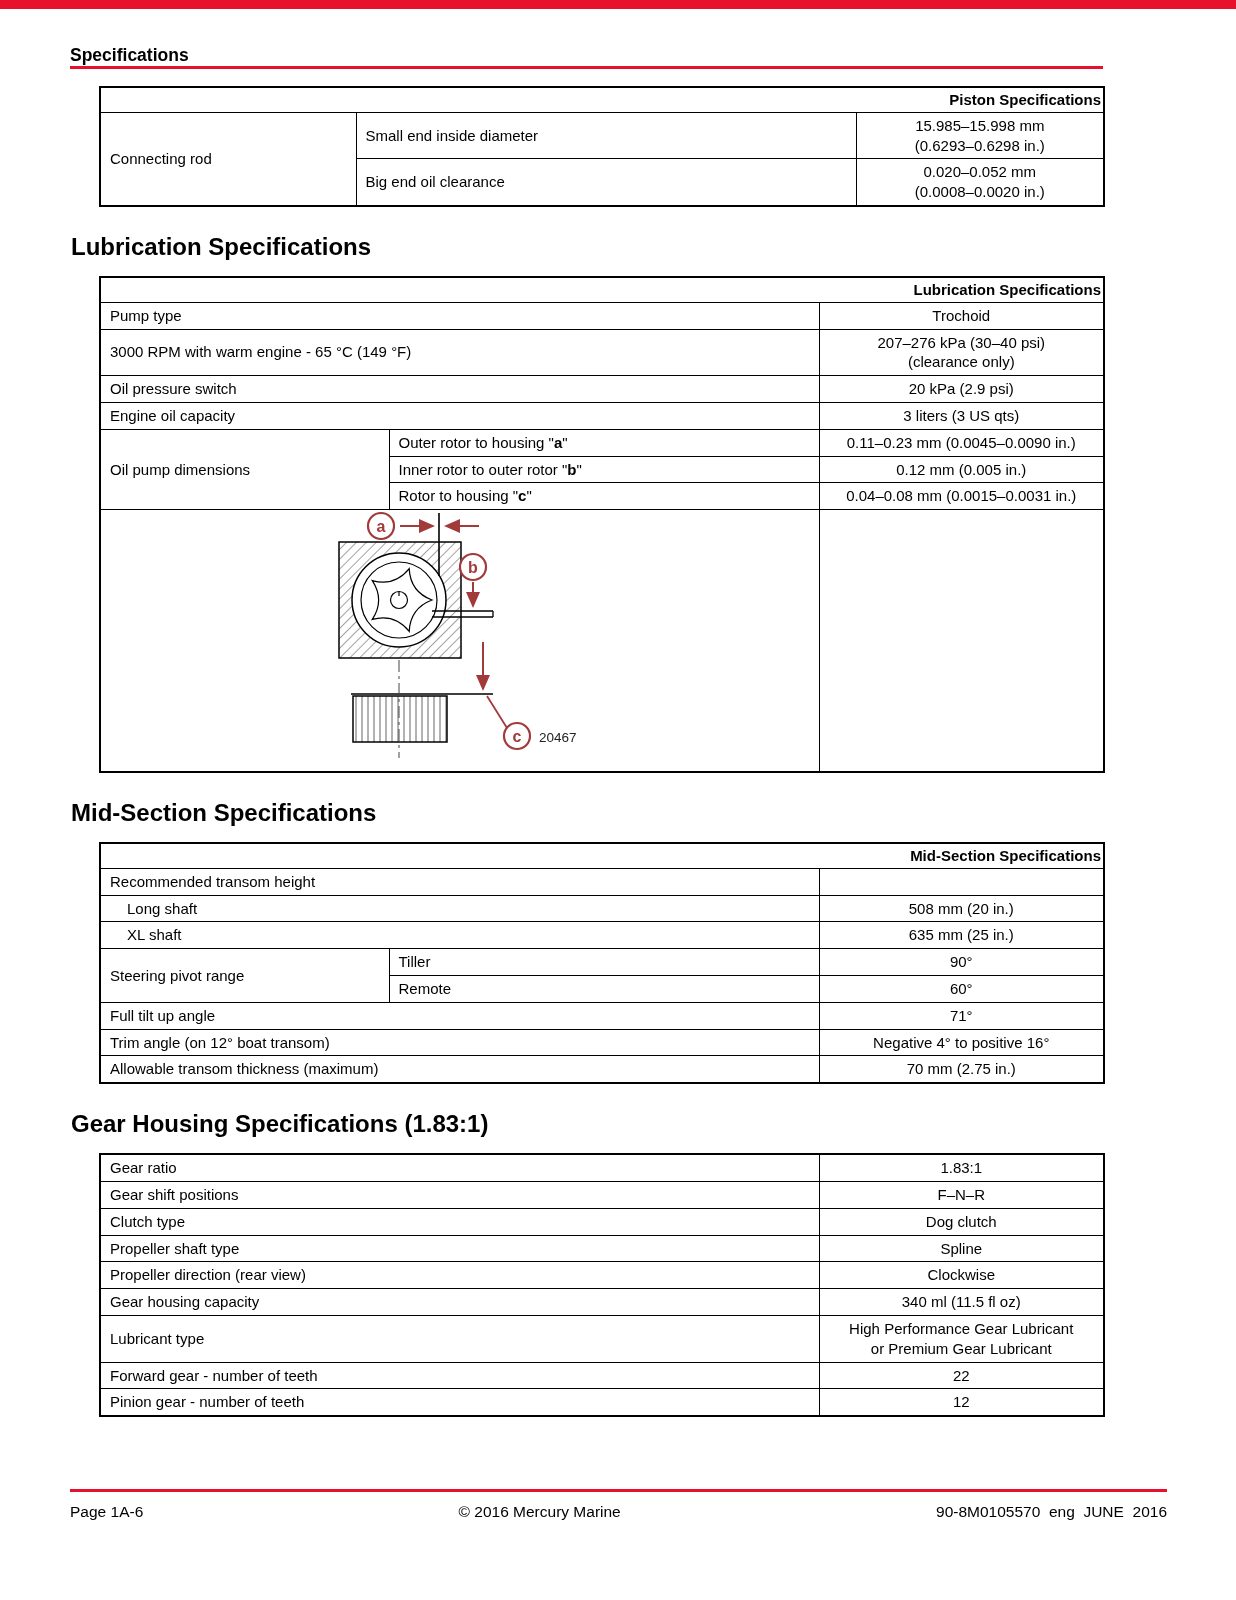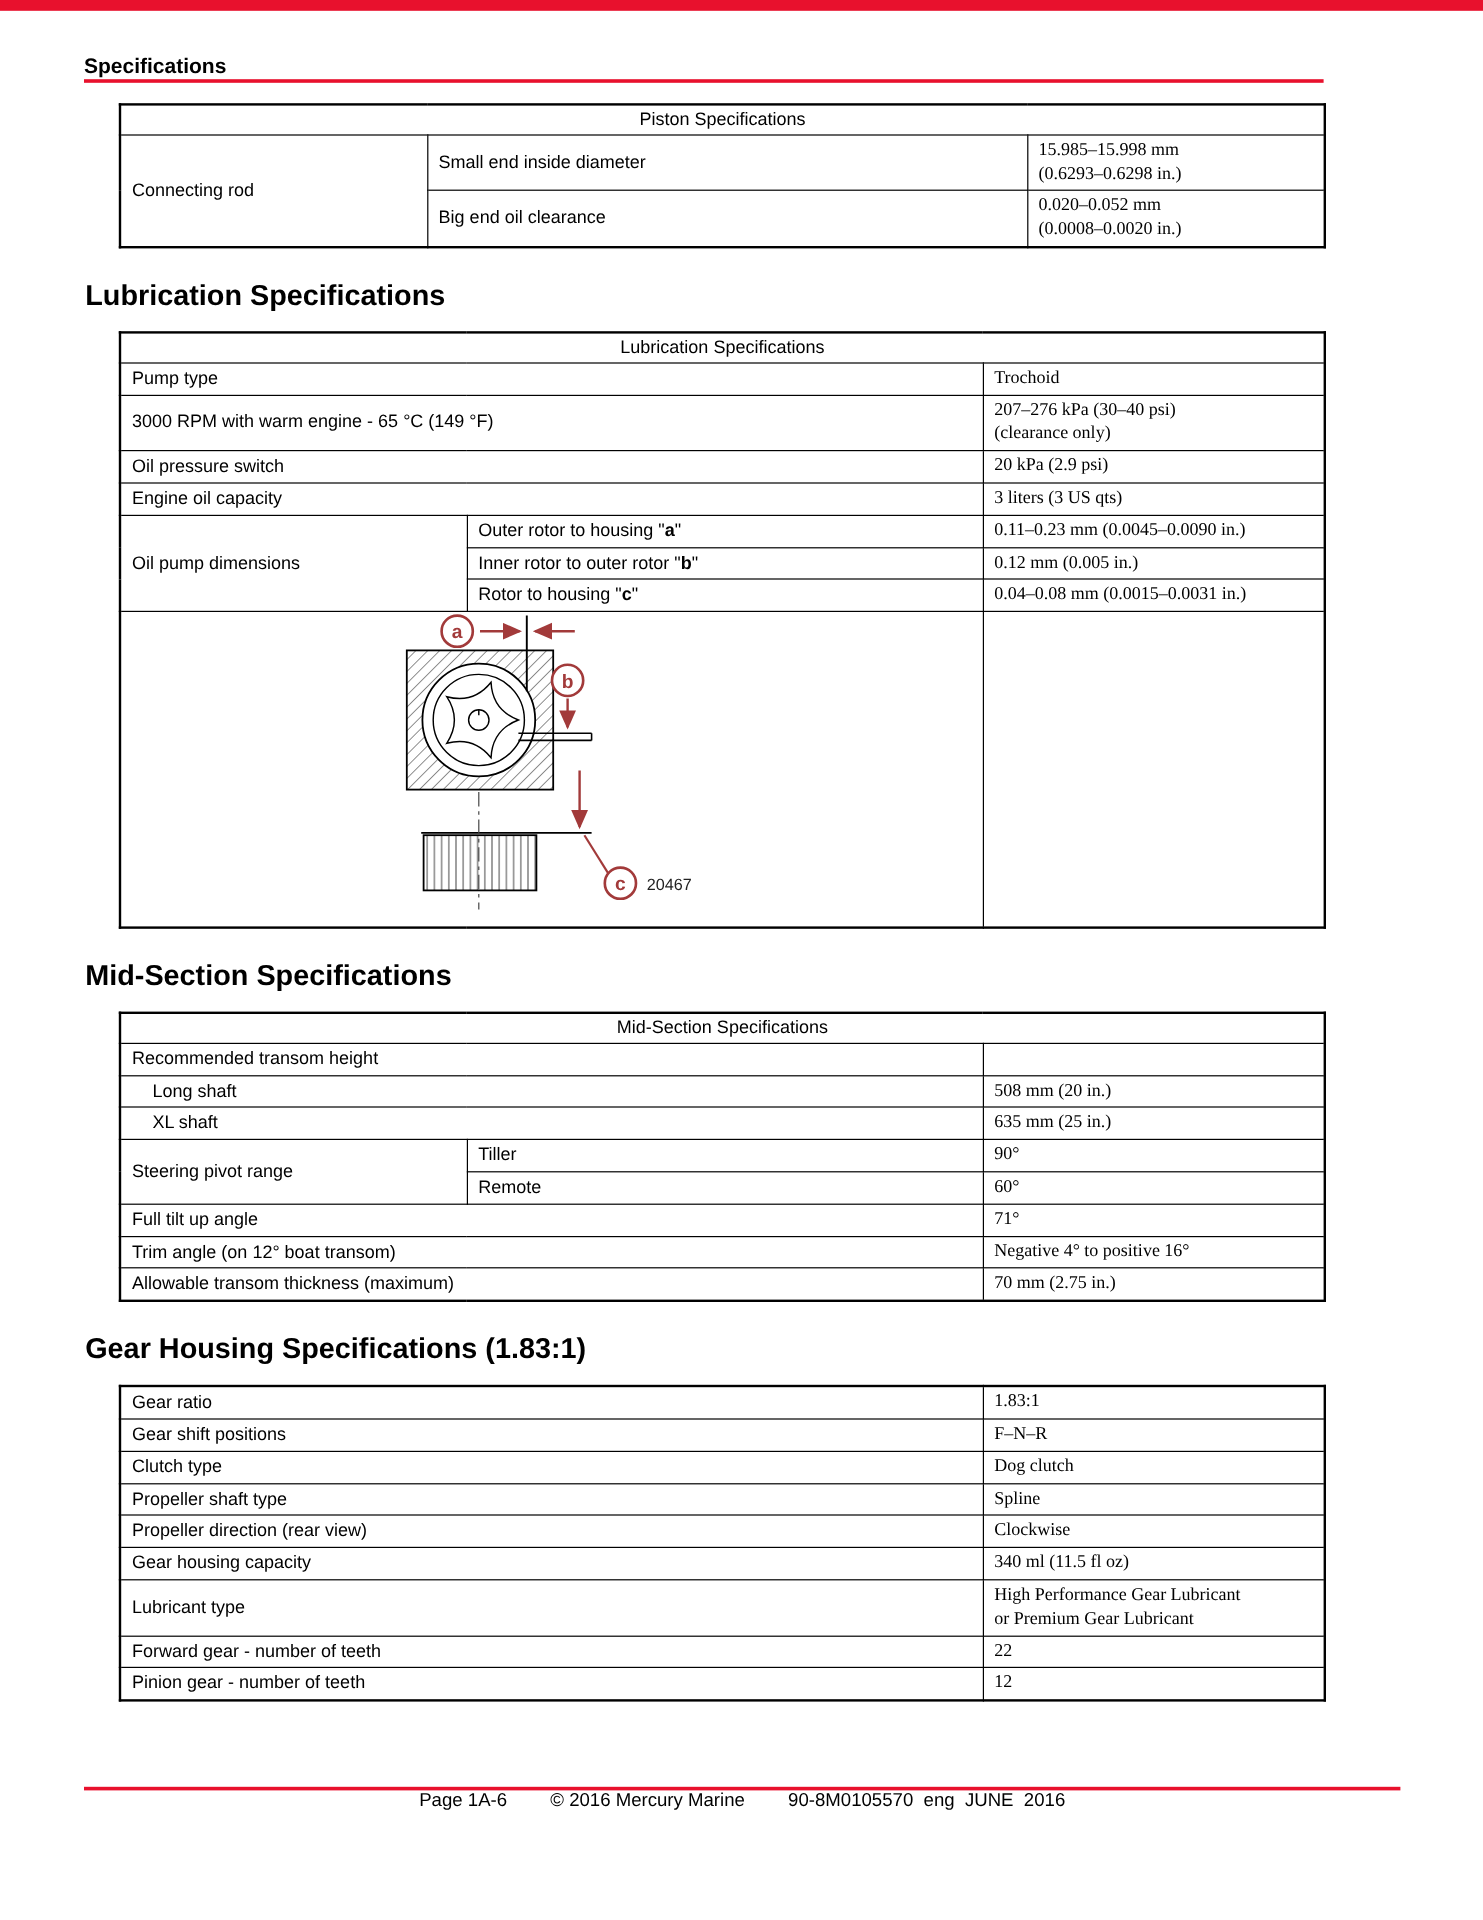--- a/index.html
+++ b/index.html
@@ -14,28 +14,28 @@
   .content { padding:0 70px; }
   .page-header { margin-top:36px; width:1033px; border-bottom:3px solid var(--accent); padding-bottom:0; }
   .page-header h1 { font-size:17.5px; font-weight:bold; margin:0; }
   .section-heading { font-size:24px; font-weight:bold; margin:26px 0 15px 1px; }
   .spec-table {
     border-collapse:collapse; width:1004px; margin-left:29px;
     border:2px solid #000; table-layout:fixed;
   }
   .first-table { margin-top:17px; }
   .spec-table td { border:1.5px solid #000; padding:3px 9px; font-size:15px; line-height:1.32; vertical-align:middle; }
-  .spec-table td.title { font-weight:normal; text-align:center; padding:2px;margin-top:23px; }
-  .spec-table td.val { text-align:left;font-family:Liberation Serif, serif; }
+  .spec-table td.title { font-weight:bold; text-align:right; padding:2px;margin-top:23px; }
+  .spec-table td.val { text-align:center; }
   .indent { padding-left:26px !important; }
   .diagram-cell { padding:0 !important; }
   .footer {
     position:absolute; left:70px; top:1489px; width:1097px;
-    border-top:3px solid var(--accent); padding-top:0;
-    display:flex; justify-content:center; font-size:15.5px;gap:36px;
+    border-top:3px solid var(--accent); padding-top:11px;
+    display:flex; justify-content:space-between; font-size:15.5px;gap:36px;
   }
   .pre { white-space:pre; }
   
   .dg-stroke { stroke:var(--diagram); }
   .dg-fill { fill:var(--diagram); }
   .callout-circle { fill:#fff; stroke:var(--diagram); stroke-width:2.2px; }
   .callout-text { fill:var(--diagram); font-weight:bold; font-size:16px; font-family:"Liberation Sans",sans-serif; }
   .fig-num { fill:#222; font-size:13.5px; font-family:"Liberation Sans",sans-serif; }
 </style>
 </head>

